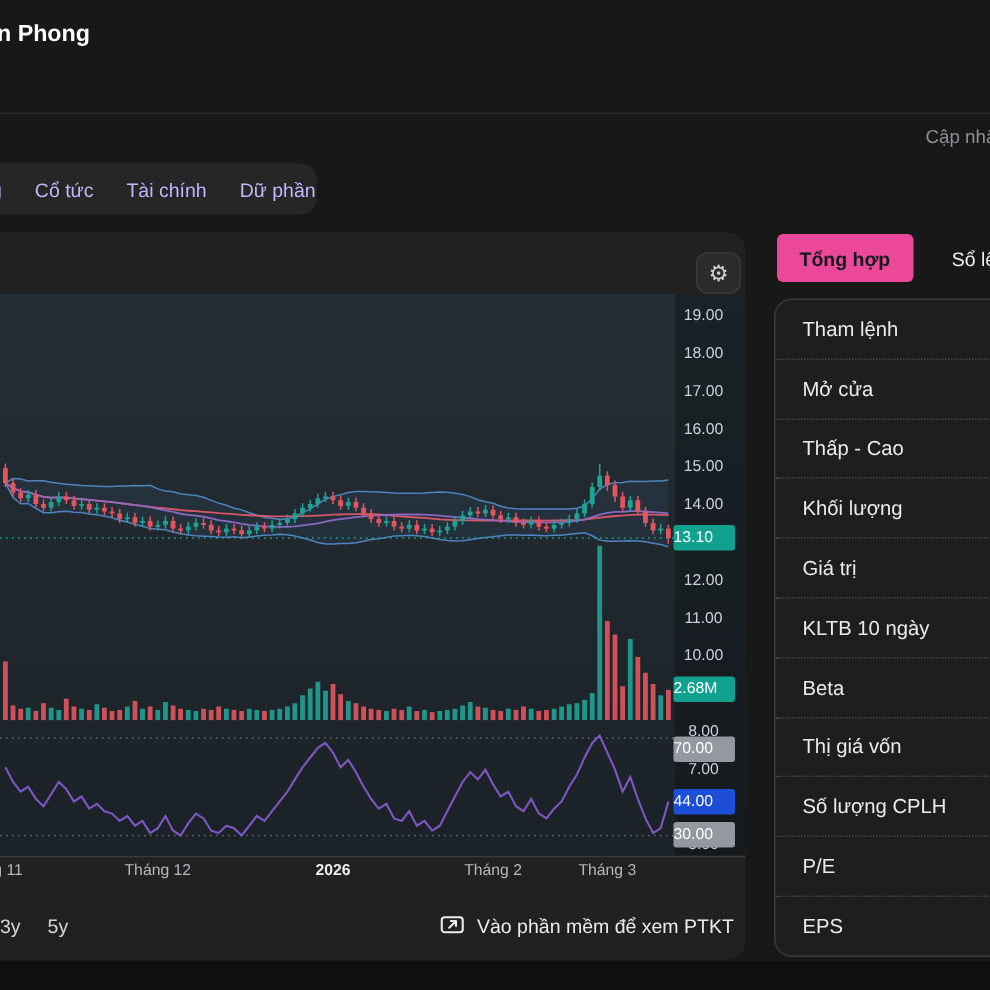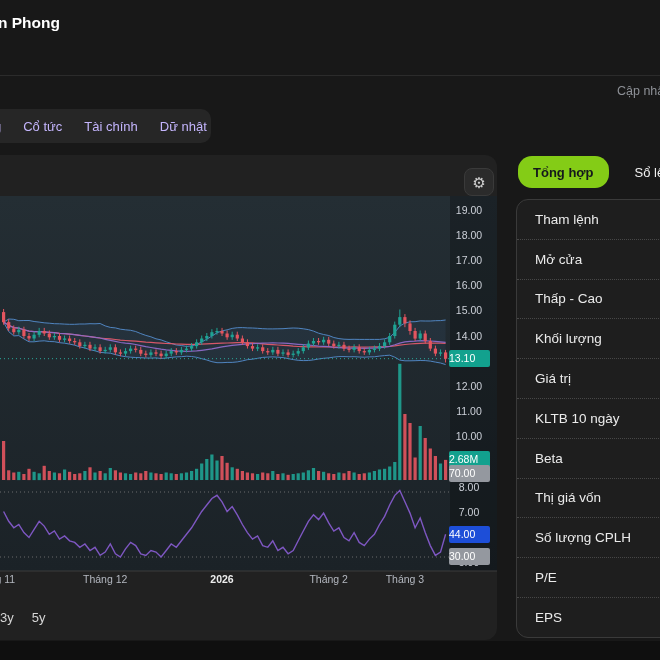--- a/index.html
+++ b/index.html
@@ -27,41 +27,41 @@
   .badge.teal{background:#12a18e;}
   .badge.gray{background:#94989f;}
   .badge.purple{background:#1d4ed8;}
   .range-row{left:0px;top:452px;display:flex;gap:18px;align-items:center;height:20px;}
   .range-btn{font-size:13px;color:#d6d6d6;cursor:pointer;}
   .cta{left:293px;top:451px;display:flex;gap:8px;align-items:center;height:22px;color:#ececec;font-size:13px;white-space:nowrap;}
   
   .side-panel{left:516px;top:155px;width:300px;}
   .panel-tabs{display:flex;align-items:center;gap:26px;height:34px;margin-left:2px;}
   .panel-tab{font-size:13px;color:#f0f0f0;white-space:nowrap;cursor:pointer;}
-  .panel-tab.active{background:#84cc16;color:#15181c;font-weight:600;border-radius:14px;
+  .panel-tab.active{background:#ec4899;color:#15181c;font-weight:600;border-radius:4px;
     height:32px;display:flex;align-items:center;padding:0 15px;}
   .metric-list{margin-top:10px;width:300px;border:1px solid #3a3a3a;border-radius:12px;
     background:#1e1e1e;box-sizing:border-box;overflow:hidden;}
   .metric-row{height:38.8px;display:flex;align-items:center;padding-left:18px;font-size:13.5px;color:#ebebeb;}
   .metric-row + .metric-row{border-top:1px dotted #474747;}
   .bottom-band{left:0;top:641px;width:660px;height:19px;background:#0f0f0f;}
   svg text{font-family:"Liberation Sans",sans-serif;}
 </style>
 </head>
 <body>
 
 <div class="abs page-title">n Phong</div>
 <div class="abs top-divider"></div>
 <div class="abs update-label">Cập nhật</div>
 
 <div class="abs nav-tabs">
     <span class="nav-tab">g</span>
     <span class="nav-tab">Cổ tức</span>
     <span class="nav-tab">Tài chính</span>
-    <span class="nav-tab">Dữ nhật</span>
+    <span class="nav-tab">Dữ phần</span>
   </div>
 
 <div class="abs chart-card">
   <svg class="abs" id="chart-svg" style="left:0;top:0;" width="497" height="450" viewBox="0 0 497 450">
       <defs>
         <linearGradient id="plotbg" x1="0" y1="0" x2="0" y2="1">
           <stop offset="0" stop-color="#242e34"></stop>
           <stop offset="1" stop-color="#1b2227"></stop>
         </linearGradient>
       </defs>
@@ -360,27 +360,36 @@
       <text x="105.2" y="428" text-anchor="middle" font-size="10.5" fill="#b4b8c0" font-weight="normal">Tháng 12</text>
       <text x="222.0" y="428" text-anchor="middle" font-size="10.5" fill="#ededed" font-weight="bold">2026</text>
       <text x="328.7" y="428" text-anchor="middle" font-size="10.5" fill="#b4b8c0" font-weight="normal">Tháng 2</text>
       <text x="404.9" y="428" text-anchor="middle" font-size="10.5" fill="#b4b8c0" font-weight="normal">Tháng 3</text>
     </svg>
   <div class="abs gear-btn">
     <span>⚙</span>
   </div>
   <div class="abs badge teal" style="top:195px;">13.10</div>
   <div class="abs badge teal" style="top:296px;">2.68M</div>
-  <div class="abs badge gray" style="top:310px;">70.00</div>
+  <div class="abs badge gray" style="top:336px;">70.00</div>
   <div class="abs badge purple" style="top:371px;">44.00</div>
   <div class="abs badge gray" style="top:393px;">30.00</div>
   <div class="abs range-row">
       <span class="range-btn">3y</span>
       <span class="range-btn">5y</span>
     </div>
+  <div class="abs cta">
+    <span style="display:flex;">
+      <svg width="17" height="16" viewBox="0 0 17 16">
+        <rect x="1.5" y="2.5" width="14" height="10" rx="2" fill="none" stroke="#ececec" stroke-width="1.4"></rect>
+        <path d="M6.5 9.5 L11 5 M11 5 h-3.4 M11 5 v3.4" fill="none" stroke="#ececec" stroke-width="1.4" stroke-linecap="round"></path>
+      </svg>
+    </span>
+    <span>Vào phần mềm để xem PTKT</span>
+  </div>
 </div>
 
 <div class="abs side-panel">
   <div class="panel-tabs">
       <div class="panel-tab active">Tổng hợp</div>
       <div class="panel-tab">Sổ lệnh</div>
     </div>
   <div class="metric-list">
       <div class="metric-row">
         <span>Tham lệnh</span>

